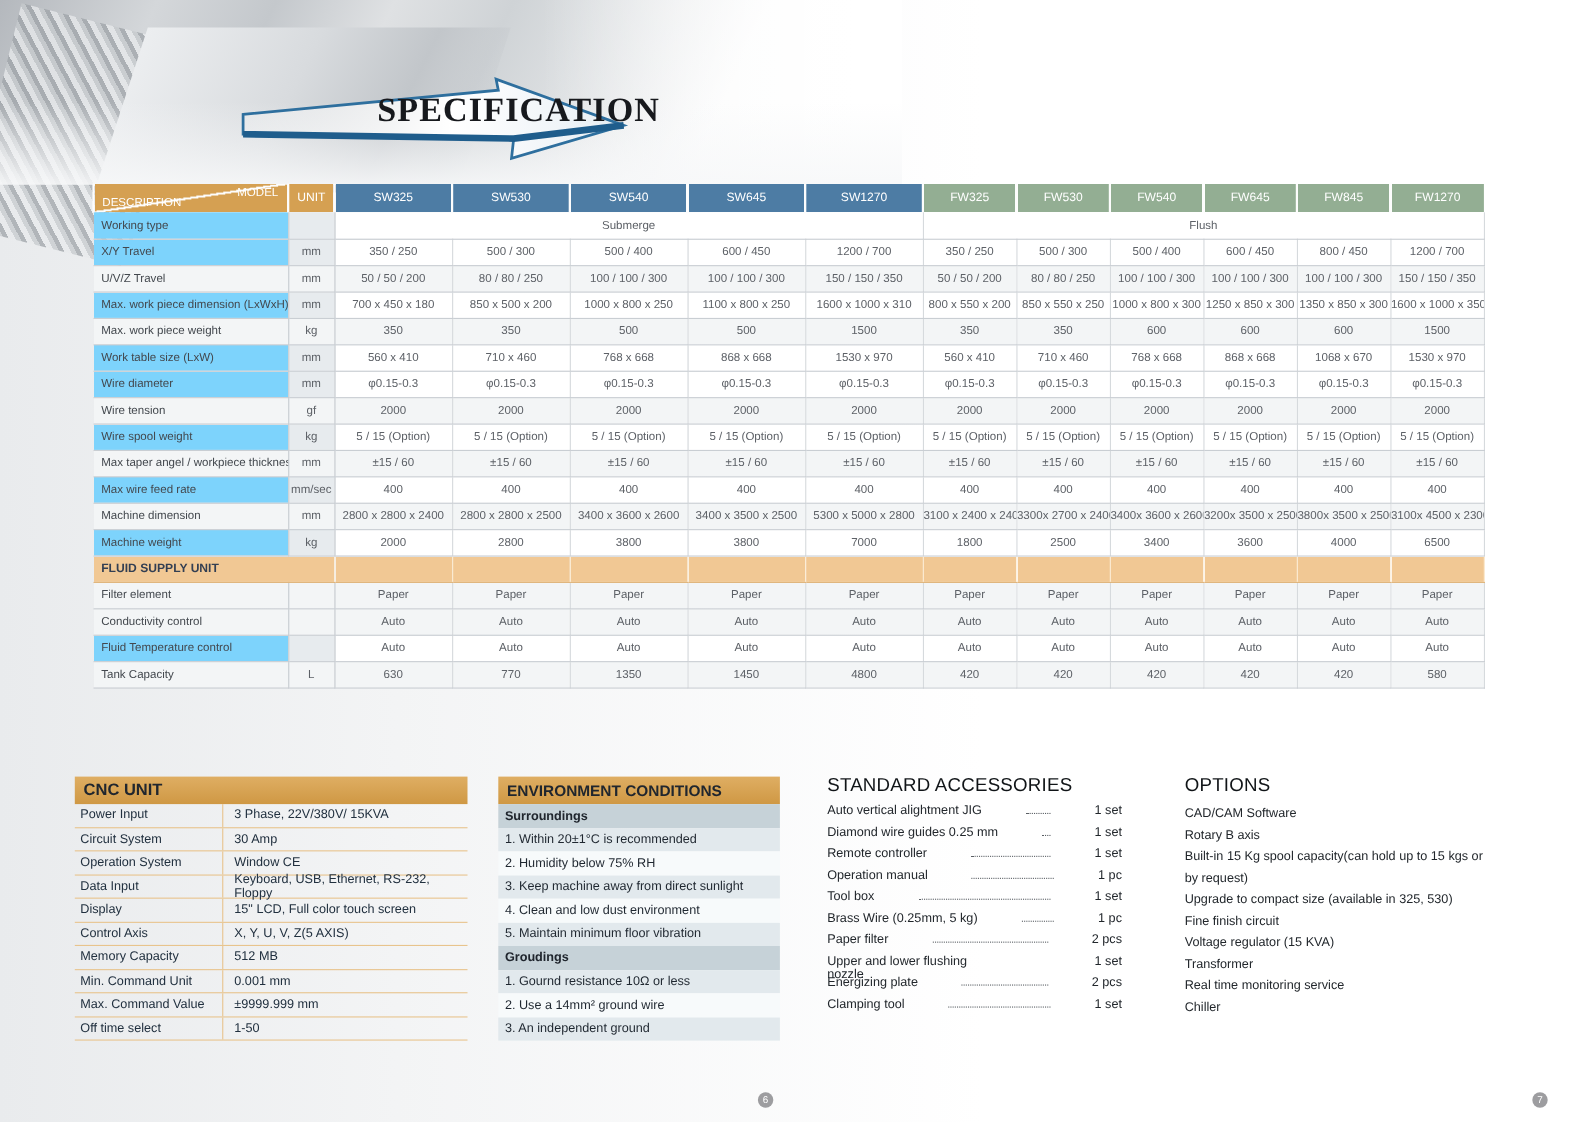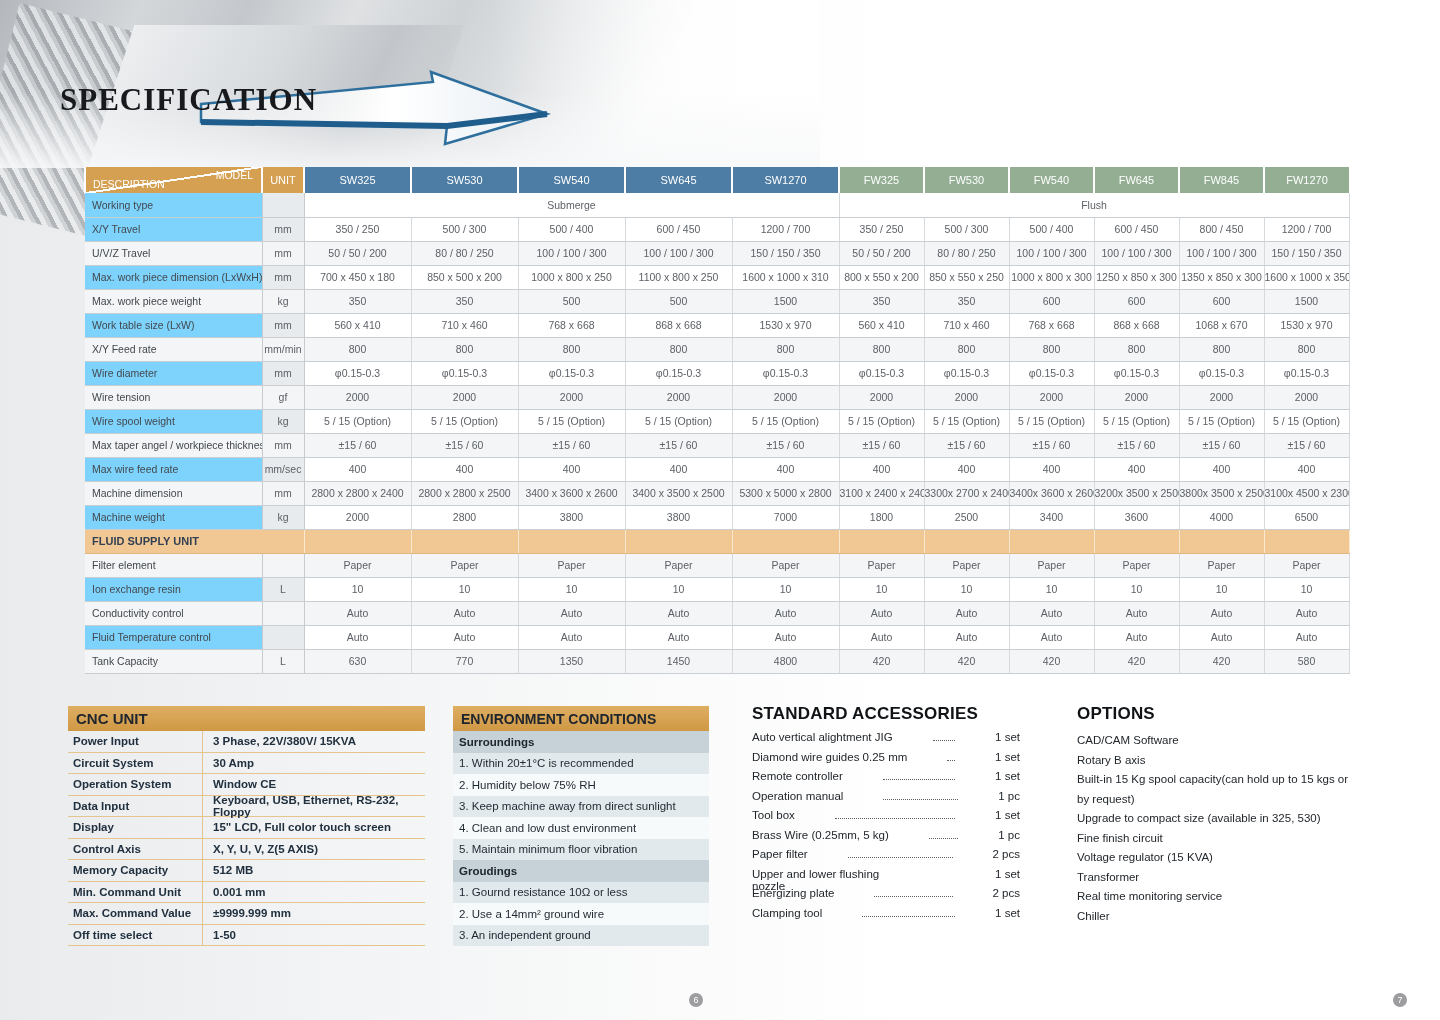--- a/index.html
+++ b/index.html
@@ -26,21 +26,21 @@
     position:absolute; left:-8px; top:18px; width:150px; height:210px;
     background:repeating-linear-gradient(48deg, #9ea3a8 0 4px, #e8eaec 4px 9px, #c6cacd 9px 13px);
     transform:rotate(14deg); opacity:.75;
   }
   .photo-band .fade {
     position:absolute; inset:0;
     background:linear-gradient(to bottom, rgba(255,255,255,0) 55%, rgba(247,248,249,.9) 100%),
                linear-gradient(to right, rgba(255,255,255,0) 60%, #ffffff 95%);
   }
   
-  .title-wrap { position:absolute; left:60px; top:82px; width:520px; height:60px; }
+  .title-wrap { position:absolute; left:80px; top:82px; width:520px; height:60px;text-align:right; }
   .arrow-svg { position:absolute; left:135px; top:-12px; }
   .page-title {
     position:relative;
     font-family:"Liberation Serif", serif; font-weight:bold;
     font-size:31px; letter-spacing:1px; color:#17191d;
   }
   
   table.spec {
     position:absolute; left:68px; top:167px; width:1264px;
     border-collapse:collapse; table-layout:fixed;
@@ -76,32 +76,32 @@
   }
   table.spec tbody tr.section td.rowlabel { background:#f1c894; text-align:left; }
   
   .panel-bar {
     height:25px; background:linear-gradient(#dfae63, #cf9844);
     color:#20262e; font-weight:bold; display:flex; align-items:center; padding-left:8px;
   }
   .cnc { position:absolute; left:68px; top:706px; width:357px; font-size:11.5px; }
   .cnc .panel-bar { font-size:15px; }
   .cnc-row { display:flex; height:21.5px; align-items:center; border-bottom:1px solid #e7c astray; }
-  .cnc-row { border-bottom:1px solid #e8c globe;font-weight:bold; }
+  .cnc-row { border-bottom:1px solid #e8c globe; }
   .cnc-row { border-bottom:1px solid #e8c48d; }
   .cnc-row .lbl { width:135px; padding-left:5px; color:#21303f; border-right:1px solid #e8c48d; align-self:stretch; display:flex; align-items:center; }
   .cnc-row .val { flex:1; padding-left:10px; color:#21303f; }
   .env { position:absolute; left:453px; top:706px; width:256px; font-size:11.5px; }
   .env .panel-bar { font-size:14px; }
   .env-subhdr { height:21.5px; background:#c6d2d8; color:#20262e; font-weight:bold; display:flex; align-items:center; padding-left:6px; }
   .env-item { height:21.5px; display:flex; align-items:center; padding-left:6px; color:#1f2730; }
   .env-item.lt { background:#e2e9ed; }
   .env-item.wt { background:#f7fafb; }
   .acc { position:absolute; left:752px; top:704px; width:268px; }
-  .acc h2, .opt h2 { font-size:17px; color:#101417; letter-spacing:.2px; margin-bottom:7px; font-weight:bold; }
+  .acc h2, .opt h2 { font-size:17px; color:#101417; letter-spacing:.2px; margin-bottom:7px; font-weight:normal; }
   .acc-item { display:flex; align-items:baseline; height:19.5px; font-size:11.5px; color:#22272c;gap:36px; }
   .acc-item .dots { flex:1; border-bottom:1.5px dotted #5a5f64; margin:0 4px 3px 4px; }
   .acc-item .qty { white-space:nowrap; }
   .opt { position:absolute; left:1077px; top:704px; width:275px; }
   .opt-item { font-size:11.5px; color:#22272c; line-height:19.5px; }
   
   .badge {
     position:absolute; width:14px; height:14px; border-radius:50%;
     background:#9d9da0; color:#fff; font-size:9px;
     display:flex; align-items:center; justify-content:center;
@@ -244,35 +244,20 @@
         <td>768 x 668</td>
         <td>868 x 668</td>
         <td>1530 x 970</td>
         <td>560 x 410</td>
         <td>710 x 460</td>
         <td>768 x 668</td>
         <td>868 x 668</td>
         <td>1068 x 670</td>
         <td>1530 x 970</td>
       </tr>
-      <tr class="alt">
-        <td class="rowlabel">X/Y Feed rate</td>
-        <td class="unitcell">mm/min</td>
-        <td>800</td>
-        <td>800</td>
-        <td>800</td>
-        <td>800</td>
-        <td>800</td>
-        <td>800</td>
-        <td>800</td>
-        <td>800</td>
-        <td>800</td>
-        <td>800</td>
-        <td>800</td>
-      </tr>
       <tr>
         <td class="rowlabel">Wire diameter</td>
         <td class="unitcell">mm</td>
         <td>φ0.15-0.3</td>
         <td>φ0.15-0.3</td>
         <td>φ0.15-0.3</td>
         <td>φ0.15-0.3</td>
         <td>φ0.15-0.3</td>
         <td>φ0.15-0.3</td>
         <td>φ0.15-0.3</td>
@@ -392,35 +377,20 @@
         <td>Paper</td>
         <td>Paper</td>
         <td>Paper</td>
         <td>Paper</td>
         <td>Paper</td>
         <td>Paper</td>
         <td>Paper</td>
         <td>Paper</td>
         <td>Paper</td>
         <td>Paper</td>
-      </tr>
-      <tr>
-        <td class="rowlabel">Ion exchange resin</td>
-        <td class="unitcell">L</td>
-        <td>10</td>
-        <td>10</td>
-        <td>10</td>
-        <td>10</td>
-        <td>10</td>
-        <td>10</td>
-        <td>10</td>
-        <td>10</td>
-        <td>10</td>
-        <td>10</td>
-        <td>10</td>
       </tr>
       <tr class="alt">
         <td class="rowlabel">Conductivity control</td>
         <td class="unitcell"></td>
         <td>Auto</td>
         <td>Auto</td>
         <td>Auto</td>
         <td>Auto</td>
         <td>Auto</td>
         <td>Auto</td>

